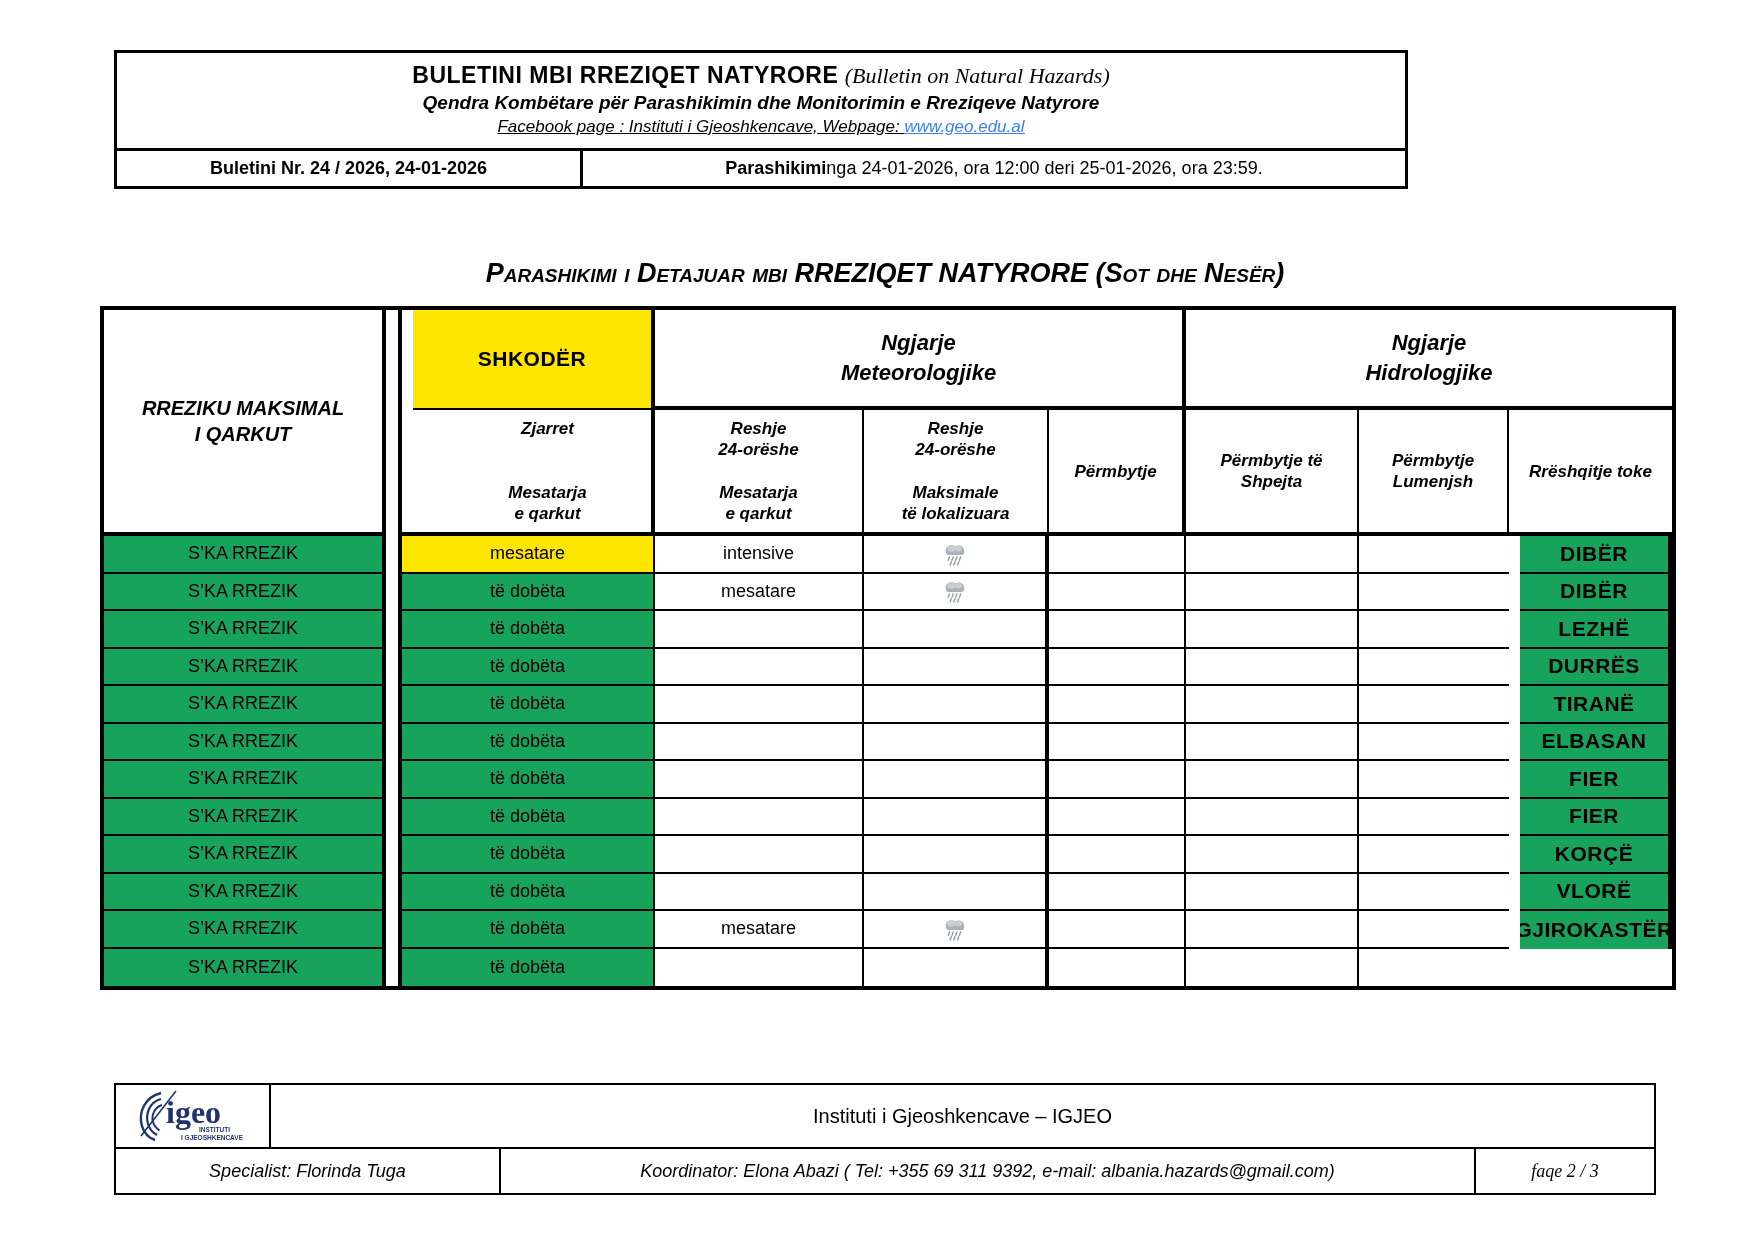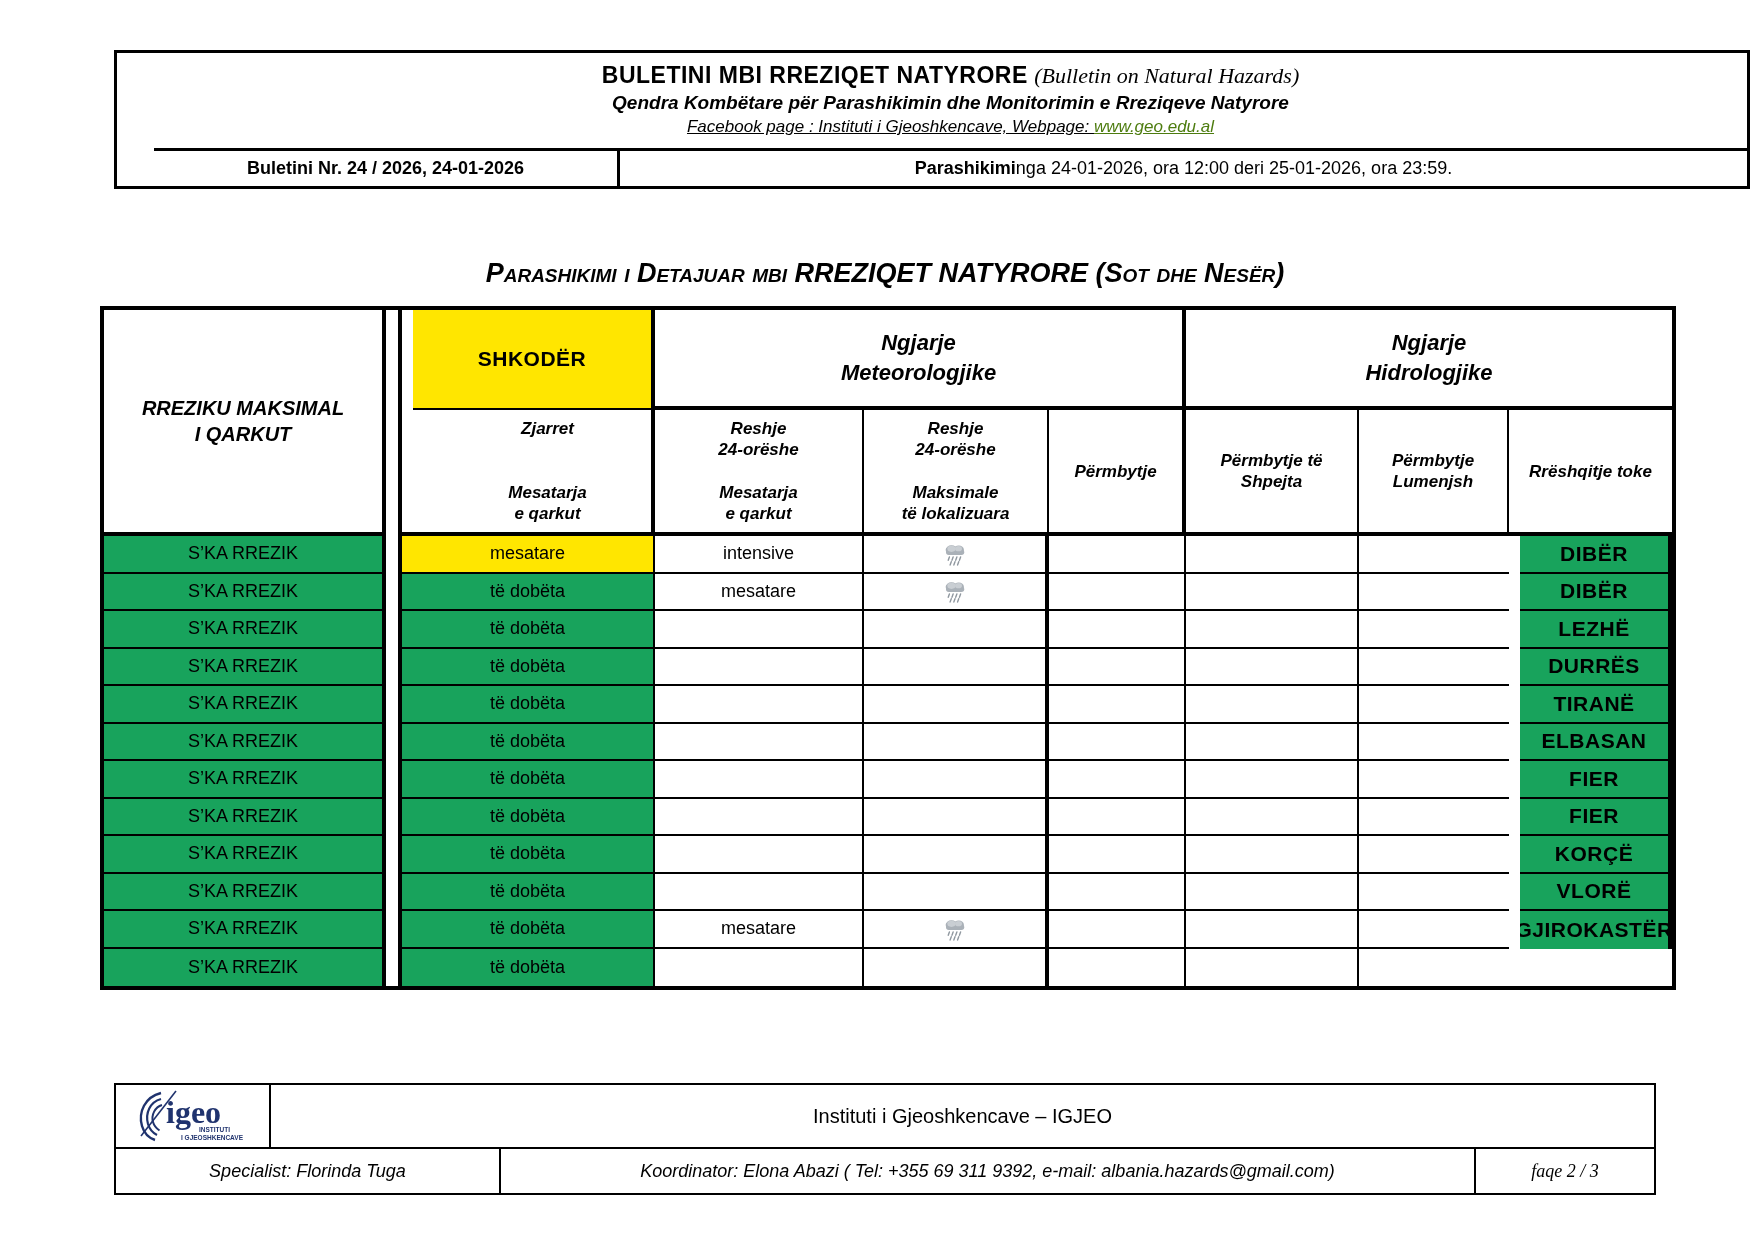--- a/index.html
+++ b/index.html
@@ -1,28 +1,28 @@
 <!DOCTYPE html>
 <html><head>
 <meta charset="utf-8">
 <style>
   html,body{margin:0;padding:0;background:#e8e8e8;}
   .page{position:relative;width:1754px;height:1240px;background:#ffffff;
         font-family:"Liberation Sans",sans-serif;color:#000;overflow:hidden;}
 
   
-  .header-box{position:absolute;left:114px;top:50px;width:1636px;box-sizing:border-box;
-              border:3px solid #000;background:#fff;padding-left:37px;}
+  .header-box{position:absolute;left:114px;top:50px;width:1294px;box-sizing:border-box;
+              border:3px solid #000;background:#fff;}
   .header-top{text-align:center;padding:8px 0 10px 0;}
   .h-line1{font-size:23px;line-height:28px;}
   .h-title{font-weight:bold;letter-spacing:.5px;}
   .h-title-en{font-family:"Liberation Serif",serif;font-style:italic;font-size:22px;}
   .h-line2{font-size:19px;font-weight:bold;font-style:italic;line-height:26px;}
   .h-line3{font-size:17px;font-style:italic;text-decoration:underline;line-height:22px;}
-  .h-link{color:#4d7c0f;text-decoration:underline;cursor:pointer;}
+  .h-link{color:#3b82f6;text-decoration:underline;cursor:pointer;}
   .header-bottom{border-top:3px solid #000;display:flex;height:38px;box-sizing:border-box;}
   .hb-left{width:466px;border-right:3px solid #000;display:flex;align-items:center;
            justify-content:center;font-weight:bold;font-size:18px;box-sizing:border-box;}
   .hb-right{flex:1;display:flex;align-items:center;justify-content:center;font-size:18px;}
   .hb-right .bold{font-weight:bold;}
 
   
   .section-title{position:absolute;left:100px;top:258px;width:1570px;text-align:center;
                  font-weight:bold;font-style:italic;font-variant:small-caps;font-size:27px;}
 

